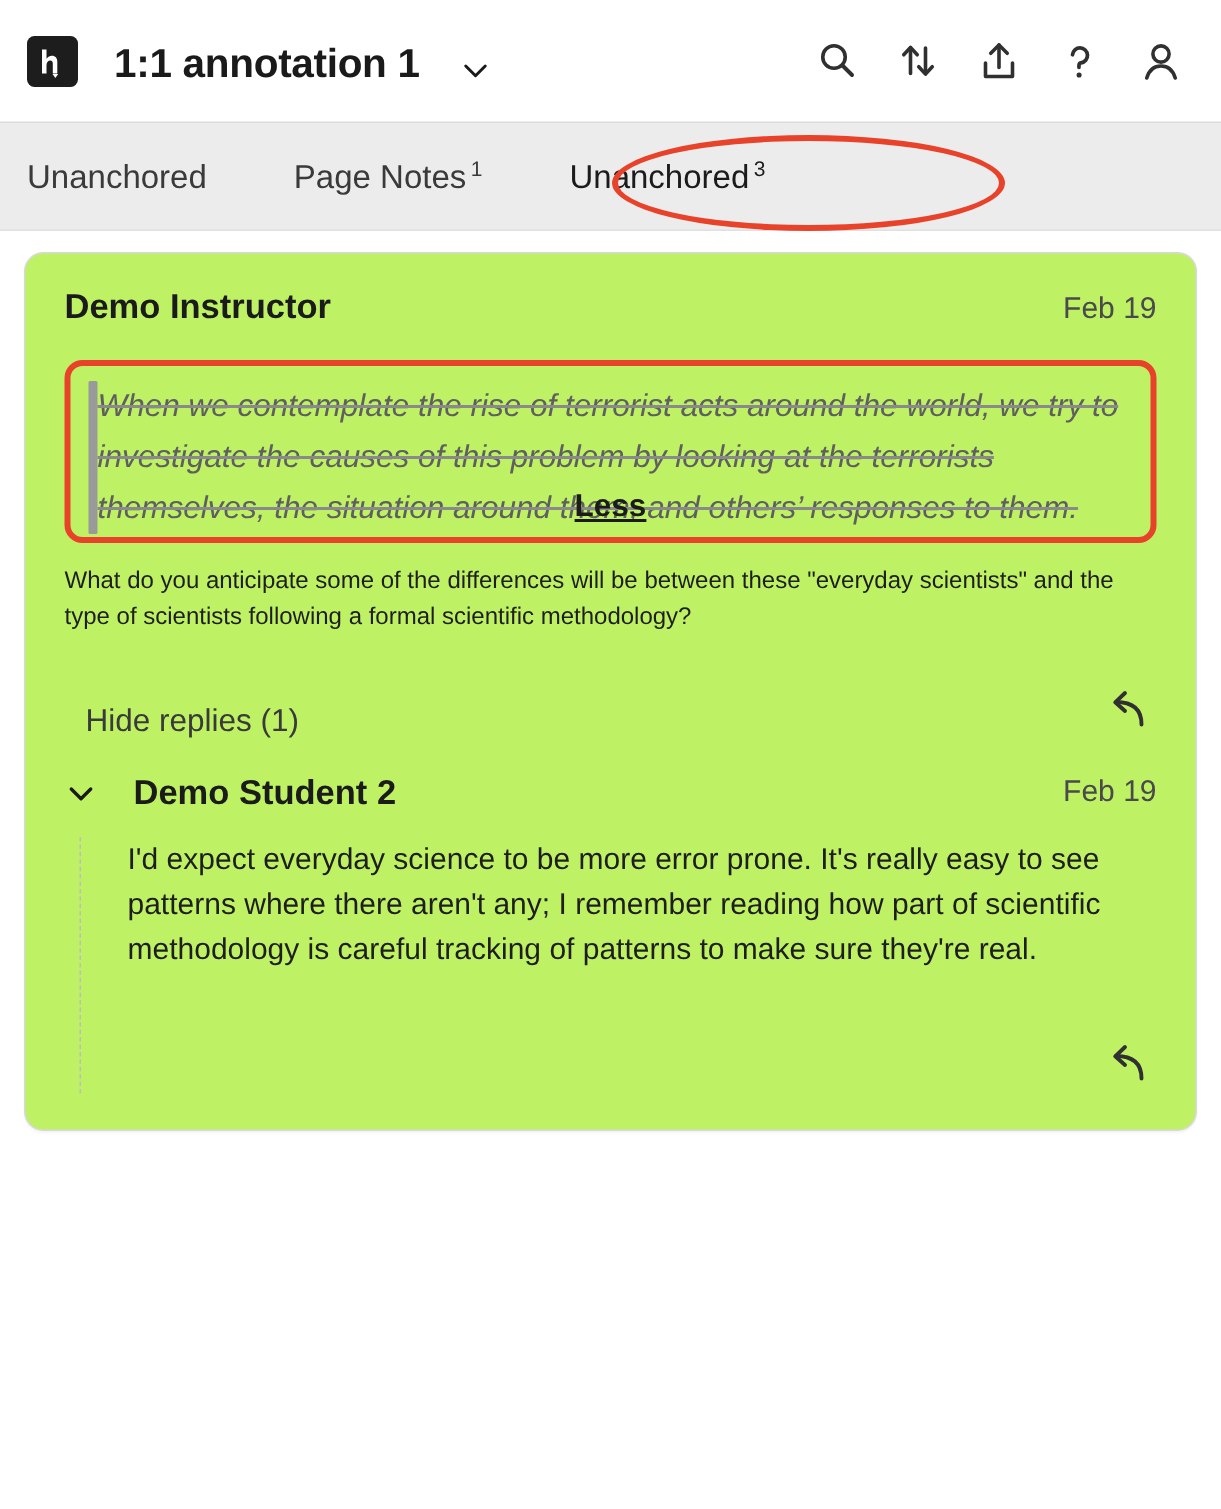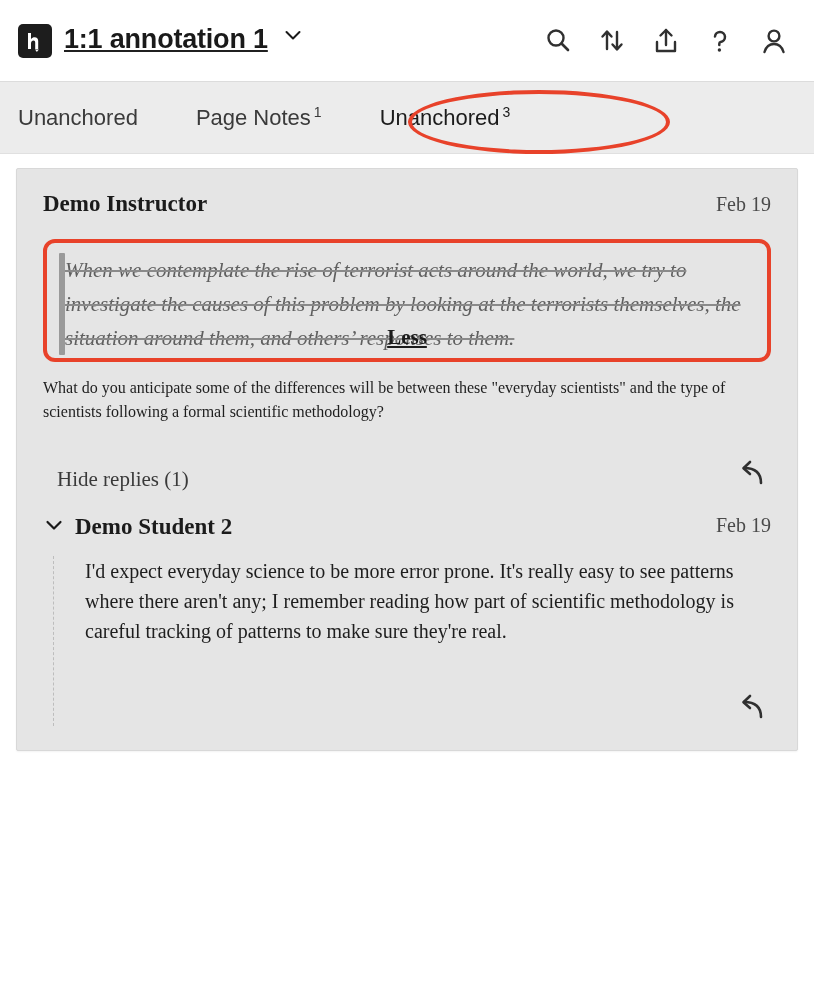--- a/index.html
+++ b/index.html
@@ -21,25 +21,24 @@
     height: 82px;
     background: #ffffff;
     display: flex;
     align-items: center;
     padding: 0 22px 0 18px;
     box-sizing: border-box;
     border-bottom: 1px solid #dcdcdc;
   }
   .brand-group {
     display: flex;
-    align-items: flex-start;
-    gap: 12px;
+    align-items: flex-end;
+    gap: 24px;
     flex: 1 1 auto;
     min-width: 0;
-    text-decoration: underline;
   }
   .logo {
     width: 34px;
     height: 34px;
     background: #1d1d1d;
     border-radius: 5px;
     display: flex;
     align-items: center;
     justify-content: center;
     flex: none;
@@ -111,27 +110,26 @@
     border-radius: 50%;
     pointer-events: none;
   }
 
   
   .card-wrap {
     padding: 14px 16px 0 16px;
     box-sizing: border-box;
   }
   .card {
-    background: #e5e5e5;
+    background: #bef264;
     border: 1px solid #d8d8d8;
-    border-radius: 2px;
+    border-radius: 13px;
     padding: 22px 26px 24px 26px;
     box-sizing: border-box;
     box-shadow: 0 1px 2px rgba(0,0,0,0.05);
-    font-family: Liberation Serif, serif;
   }
   .card-head {
     display: flex;
     align-items: baseline;
     justify-content: space-between;
     margin-bottom: 22px;
   }
   .author {
     font-size: 23px;
     font-weight: bold;
@@ -204,22 +202,22 @@
     cursor: pointer;
   }
   .reply-icon { cursor: pointer; }
 
   
   .reply {
     padding-left: 0;
   }
   .reply-head {
     display: flex;
-    align-items: flex-start;
-    gap: 10px;
+    align-items: center;
+    gap: 24px;
   }
   .chevron {
     width: 22px;
     display: flex;
     align-items: center;
     justify-content: center;
     cursor: pointer;
   }
   .reply-author {
     font-size: 23px;

